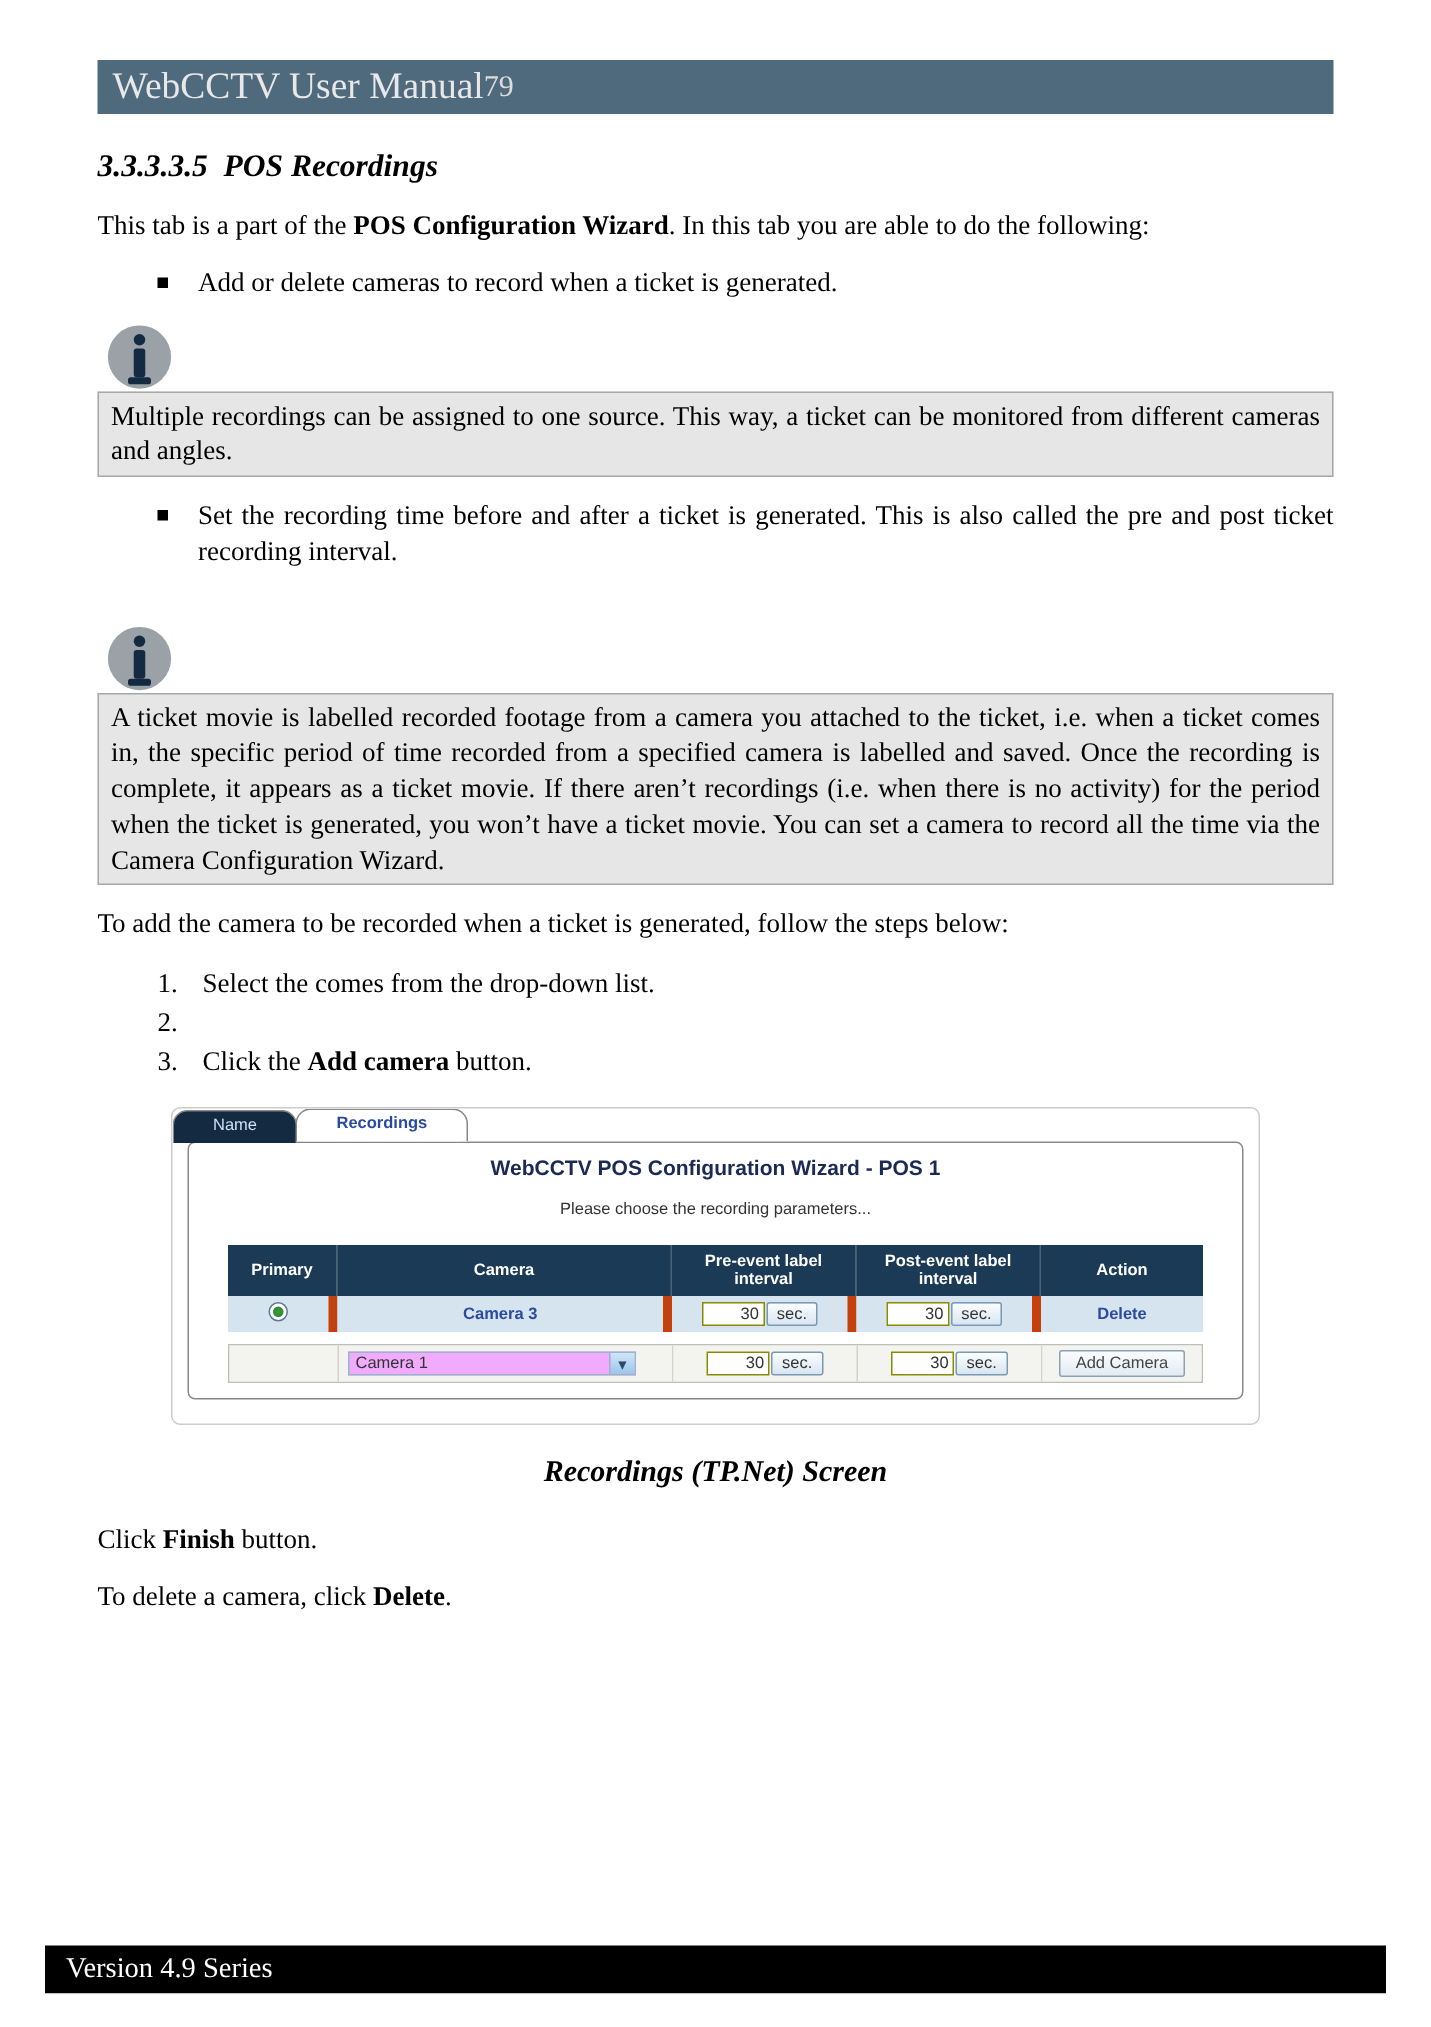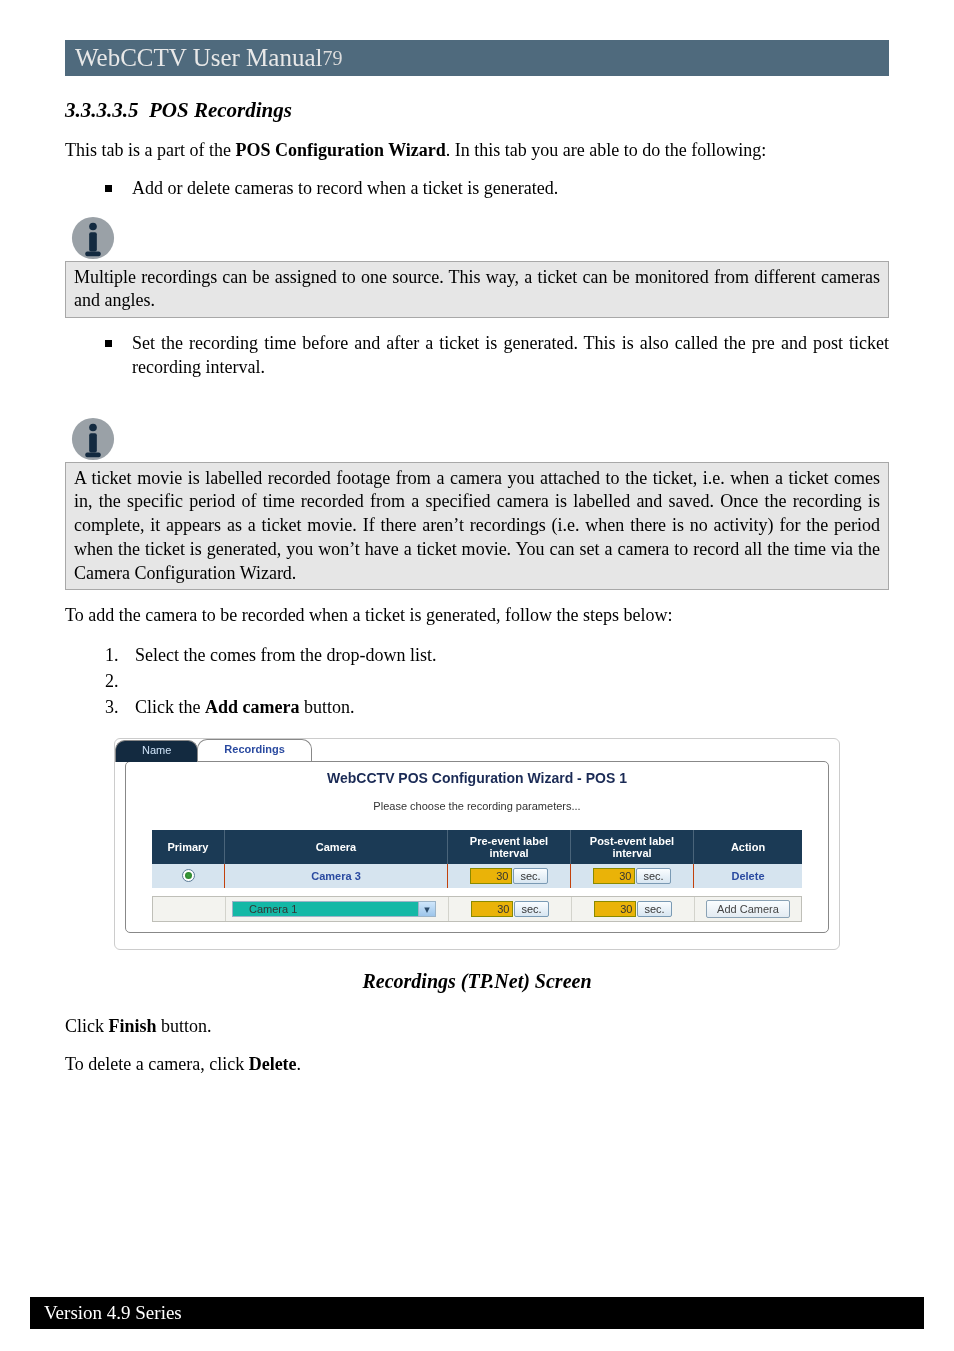--- a/index.html
+++ b/index.html
@@ -149,30 +149,30 @@
     padding:5px 6px;
     text-align:center;
     border-right:1px solid #4a647a;
   }
   .rec-table th:last-child{ border-right:none;}
   .rec-table td {
     background:#d6e4ef;
     padding:4px 6px;
     text-align:center;
     font-size:11px;
-    border-right:1px solid #c2410c;
+    border-right:6px solid #c2410c;
   }
   .rec-table td:last-child { border-right:none;}
   .rec-table .camlink { color:#2a4aa0; font-weight:bold; text-decoration:none; }
   .rec-table .dellink { color:#2a4aa0; font-weight:bold; text-decoration:none; }
   .rec-table .seccell { white-space:nowrap; }
   .numinput {
     display:inline-block;
     width:34px;
-    background:#eab308;
+    background:#ffffff;
     border:1px solid #8a8a00;
     text-align:right;
     padding:1px 3px;
     font-size:11px;
     font-family: Verdana, Arial, sans-serif;
   }
   .secbtn {
     display:inline-block;
     background: linear-gradient(#fafdff,#d8e6f1);
     border:1px solid #7a9ab4;
@@ -208,24 +208,23 @@
     font-size:11px;
     border-right:1px solid #d3d3cc;
     background:#f3f3ef;
   }
   .add-row td:last-child{border-right:none;}
   .dropdown {
     display:flex;
     align-items:stretch;
     width: 190px;
     border:1px solid #9cb4c8;
-    background:#14b8a6;
+    background:#f0abfc;
     font-size:11px;
     margin:0;
-    padding-left:12px;
   }
   .dropdown .ddval { flex:1; padding:1px 4px; text-align:left; }
   .dropdown .ddarr {
     width:16px;
     background:linear-gradient(#cfe6fb,#9dc5ea);
     border-left:1px solid #9cb4c8;
     display:flex;align-items:center;justify-content:center;
     color:#2a4a6a;
   }
   .addcam-btn {

